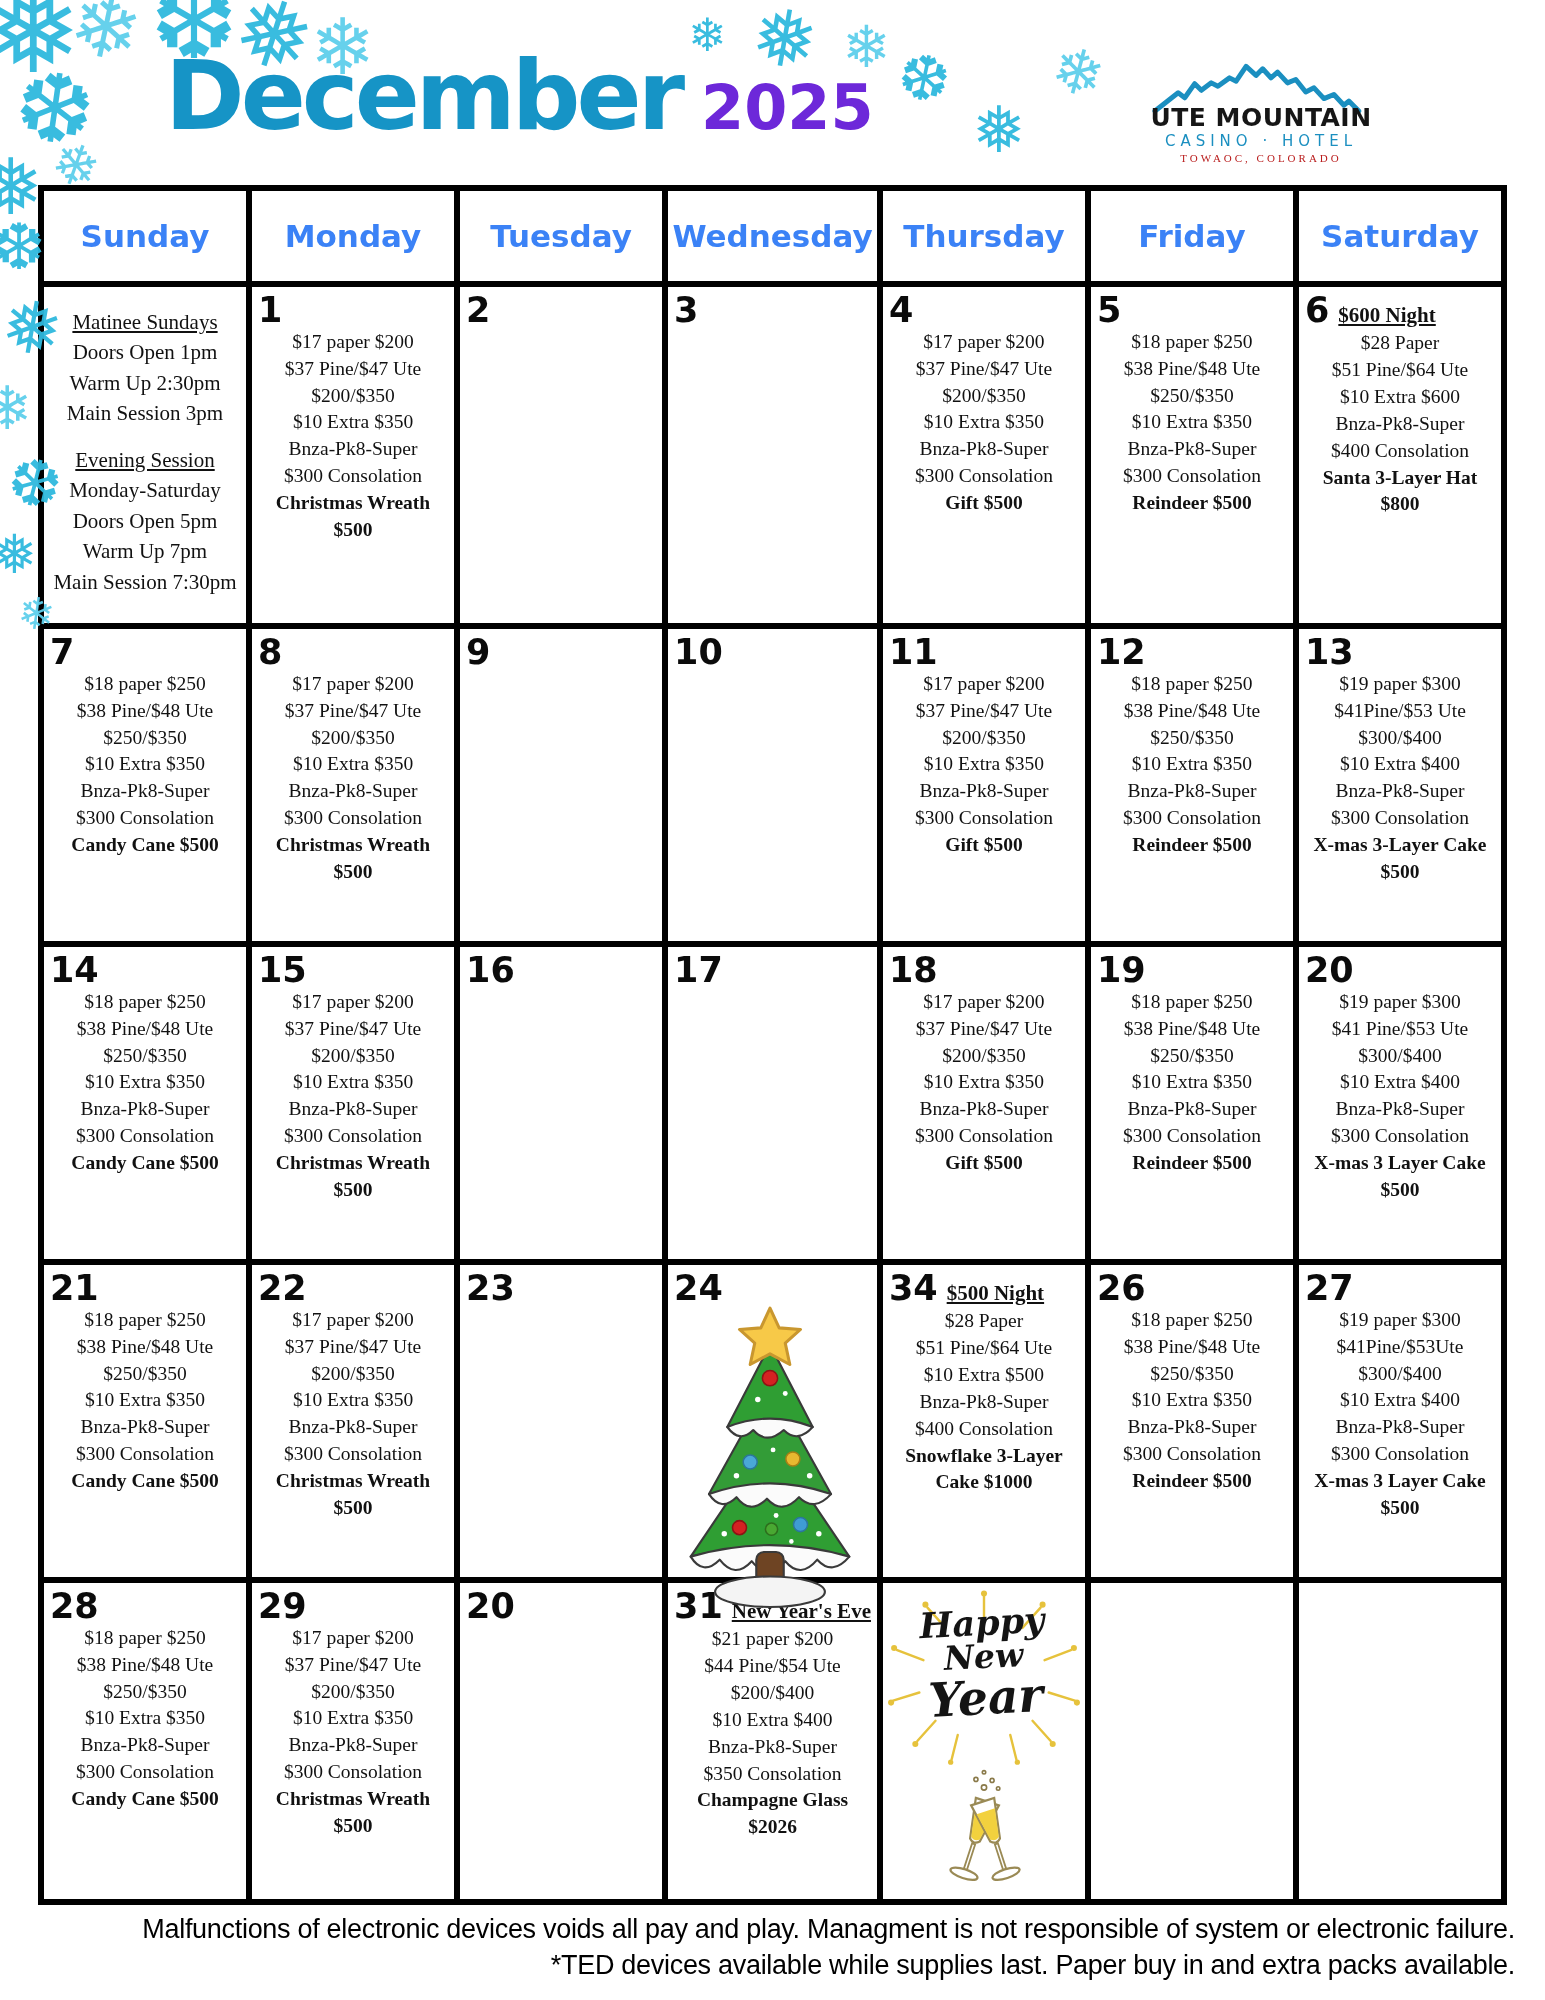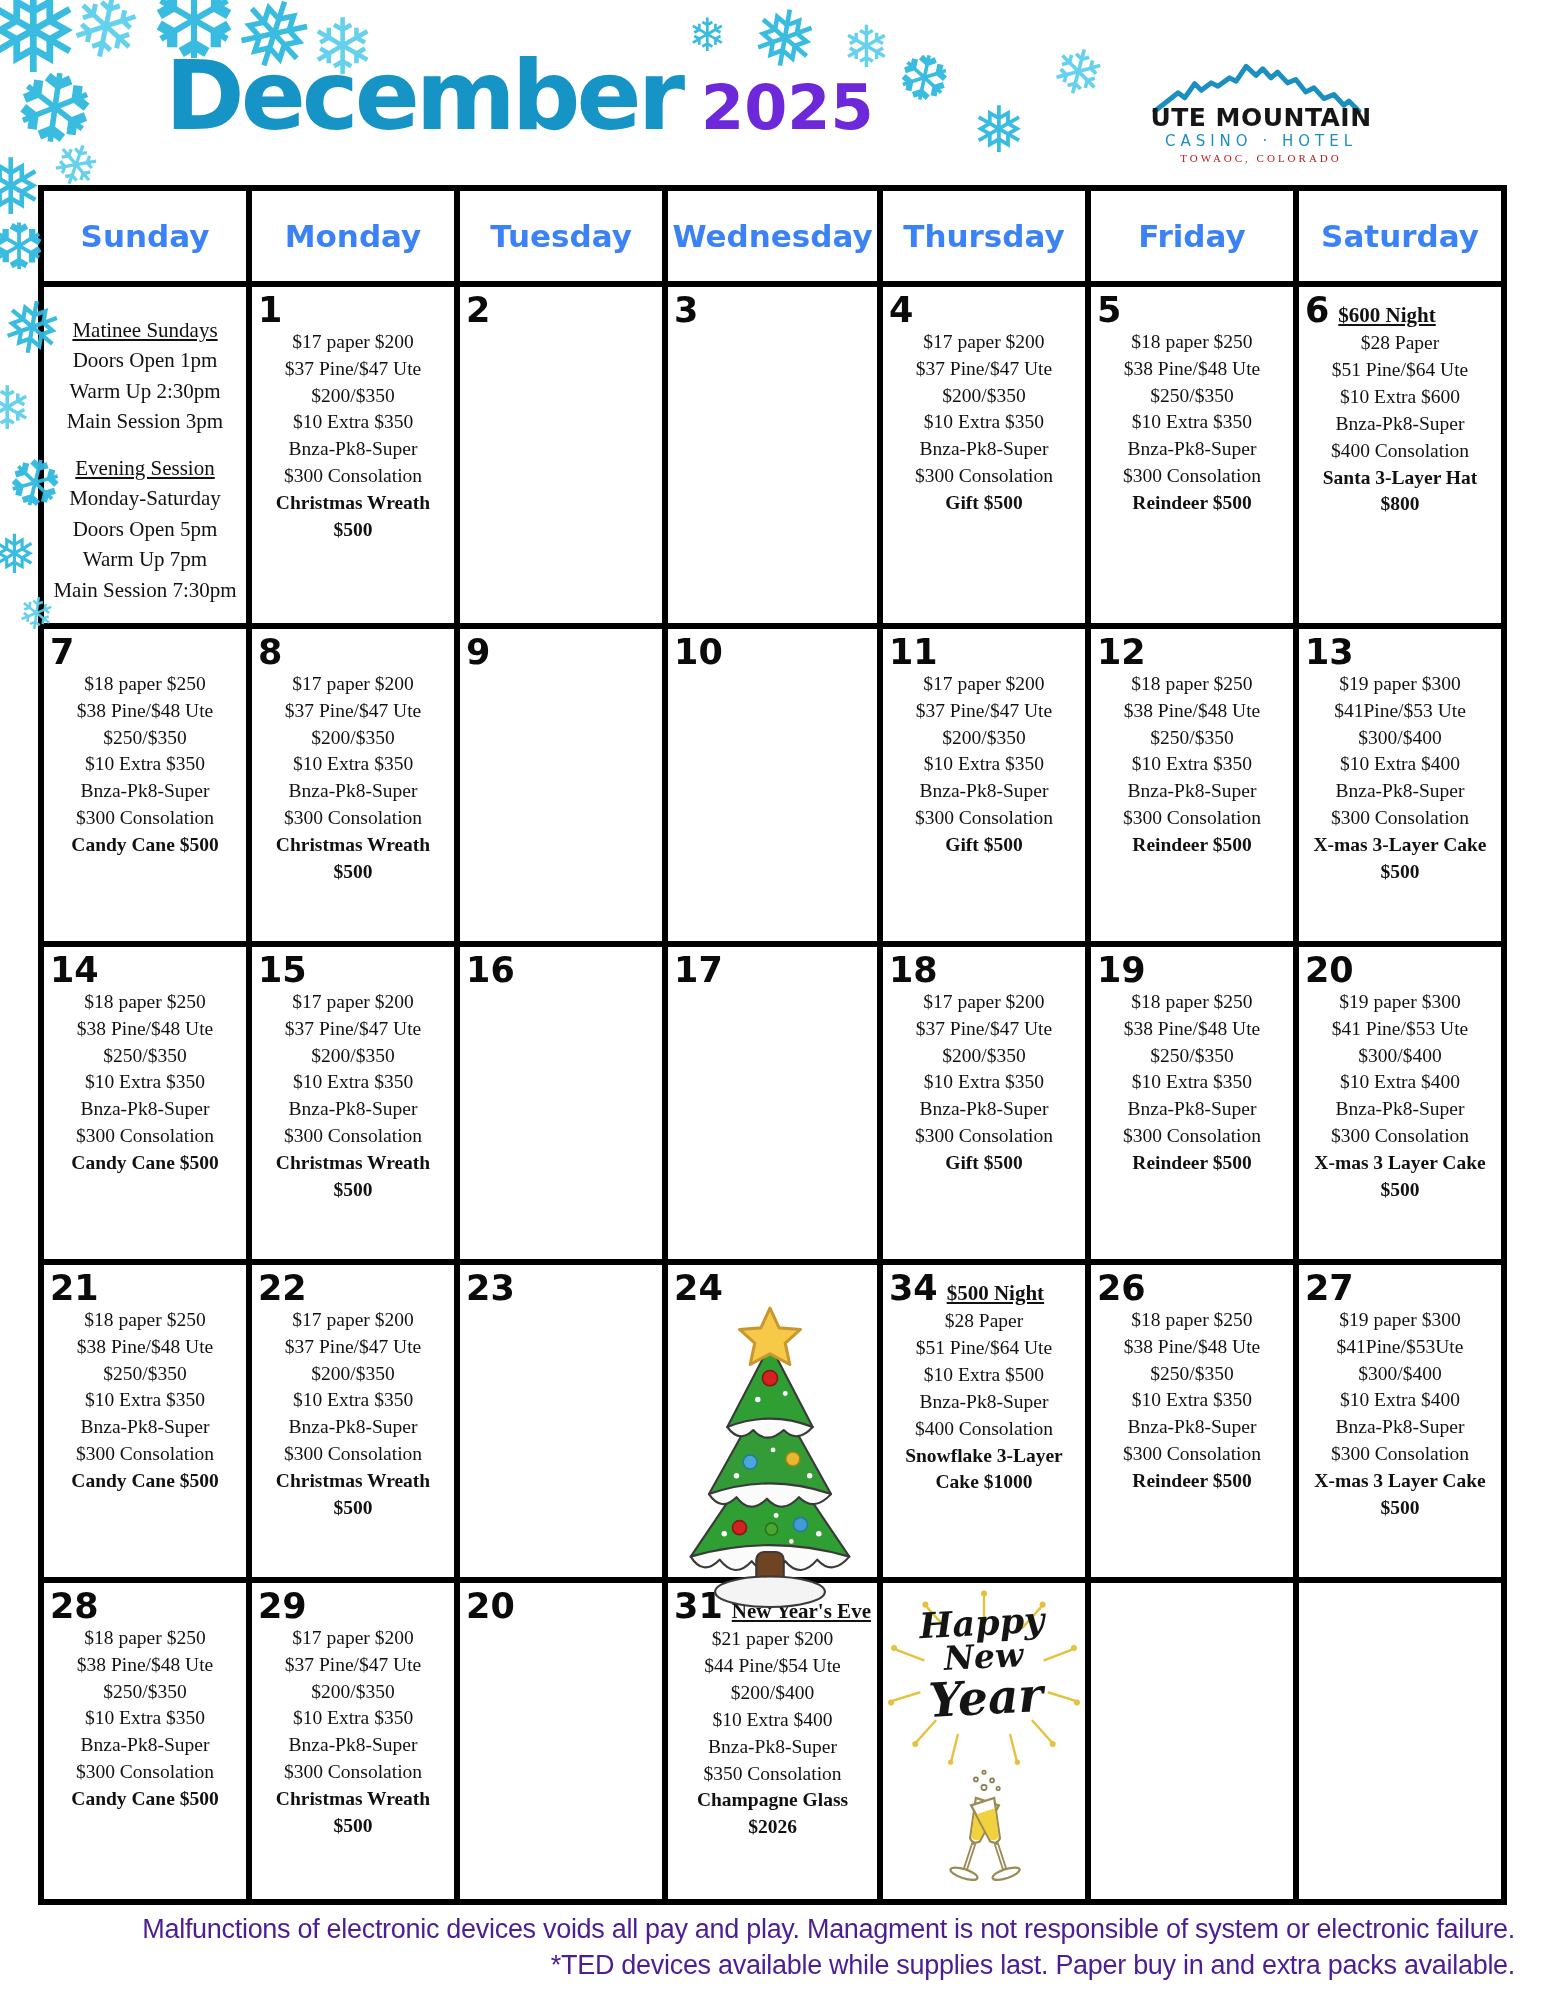--- a/index.html
+++ b/index.html
@@ -36,37 +36,37 @@
       font-family:"DejaVu Sans",sans-serif;font-weight:800;font-size:31px;color:#3b82f6;}
   .cell{background:#fff;position:relative;padding:5px 6px 4px;box-sizing:border-box;
         text-align:center;font-size:19.5px;line-height:1.38;color:#111;overflow:visible;}
   .num{font-family:"DejaVu Sans",sans-serif;font-weight:900;font-size:35px;line-height:1.05;
        text-align:left;color:#0b0b0b;}
   .day-head{display:flex;align-items:baseline;gap:9px;text-align:left;}
   .badge{font-weight:bold;text-decoration:underline;font-size:21px;white-space:nowrap;}
   .ln{white-space:normal;}
   .b{font-weight:bold;}
   .u{text-decoration:underline;}
-  .info{font-size:21px;line-height:1.45;padding-top:28px;}
+  .info{font-size:21px;line-height:1.45;padding-top:20px;}
   .info .gap{height:16px;}
 
   
   .tree-art{position:absolute;left:10px;top:40px;z-index:3;}
   .hny-cell{padding:0;}
   .hny-burst{position:absolute;inset:0;}
   .hny-text{position:absolute;top:22px;left:0;width:100%;text-align:center;z-index:2;
             font-family:"DejaVu Serif",serif;font-style:italic;font-weight:bold;color:#141414;
             transform:rotate(-3deg);}
   .hny-l1{font-size:35px;line-height:1.0;}
   .hny-l2{font-size:33px;line-height:1.0;}
   .hny-l3{font-size:47px;line-height:1.05;}
 
   
   .footer{position:absolute;right:30px;top:1912px;text-align:right;z-index:1;
-          font-family:"Liberation Sans",sans-serif;font-size:27px;color:#4c1d95;
+          font-family:"Liberation Sans",sans-serif;font-size:27px;color:#000000;
           line-height:1.32;letter-spacing:-.3px;}
 </style>
 </head>
 <body>
 
 <div class="page">
 
   <div id="flakes">
       <span class="snowflake" style="left: -15px; top: -25px; font-size: 115px; color: rgb(47, 185, 222); transform: rotate(0deg); z-index: 1; opacity: 0.95;">❅</span>
       <span class="snowflake" style="left: 70px; top: -15px; font-size: 85px; color: rgb(94, 207, 236); transform: rotate(12deg); z-index: 1; opacity: 0.95;">❄</span>

